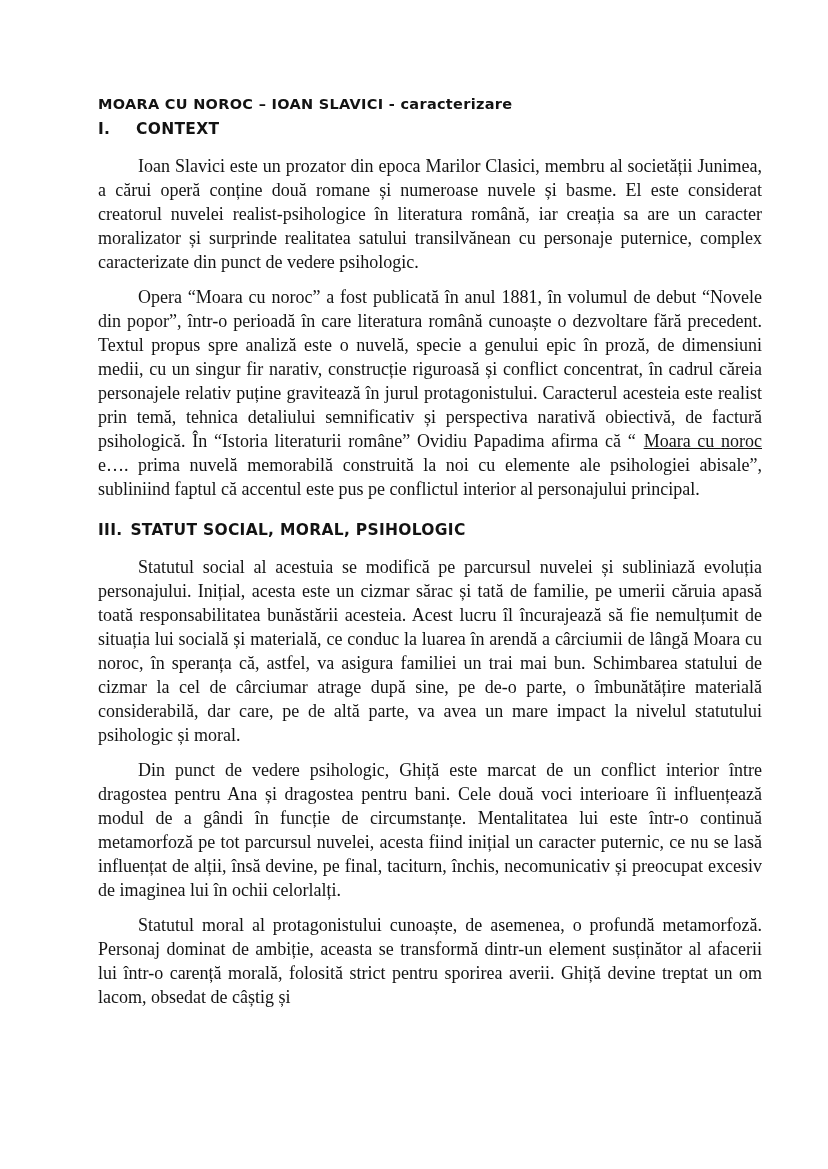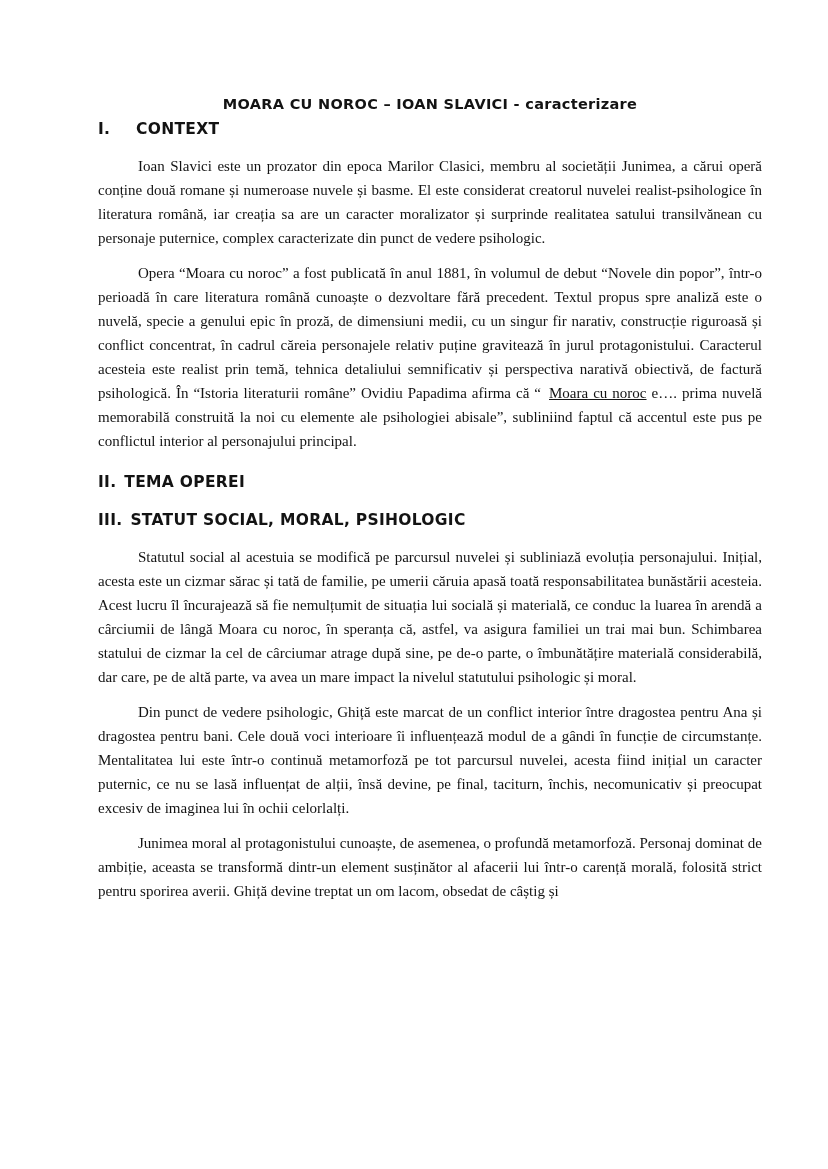--- a/index.html
+++ b/index.html
@@ -12,40 +12,40 @@
     width: 828px;
     height: 1169px;
     box-sizing: border-box;
     background: #ffffff;
     color: #131313;
     padding: 96px 66px 40px 98px;
     overflow: hidden;
     font-family: "Liberation Serif", serif;
   }
   .doc-title {
-    text-align: center;
+    text-align: left;
     font-family: "DejaVu Sans", sans-serif;
     font-weight: 700;
     font-size: 14.5px;
     letter-spacing: 0.3px;
     margin: 0 0 8px 0;
   }
   .heading {
     font-family: "DejaVu Sans", sans-serif;
     font-weight: 700;
     font-size: 15.5px;
     letter-spacing: 0.3px;
     margin: 20px 0 16px 0;
   }
   .heading-1 { margin-top: 2px; }
   .heading .num { display: inline-block; }
   .heading .num-wide { width: 38px; }
   .heading .num-std { margin-right: 8px; }
   p.body {
-    font-size: 15px;
+    font-size: 18px;
     line-height: 24px;
     text-align: justify;
     text-indent: 40px;
     margin: 0 0 11px 0;
   }
   p.tight { margin-bottom: 8px; }
   .b { font-weight: 400; }
   .u { text-decoration: underline; margin-left: 8px; }
 </style>
 </head>
@@ -54,25 +54,24 @@
 <div class="page">
 
   <div class="doc-title">MOARA CU NOROC – IOAN SLAVICI - caracterizare</div>
 
   <div class="heading heading-1"><span class="num num-wide">I.</span><span>CONTEXT</span></div>
 
   <p class="body"><span>Ioan Slavici este un prozator din epoca Marilor Clasici, membru al societății Junimea, a cărui operă conține două romane și numeroase nuvele și basme. El este considerat creatorul nuvelei realist-psihologice în literatura română, iar creația sa are un caracter moralizator și surprinde realitatea satului transilvănean cu personaje puternice, complex caracterizate din punct de vedere psihologic.</span></p>
 
   <p class="body"><span>Opera </span><span class="b">“Moara cu noroc”</span><span> a fost publicată în anul 1881, în volumul de debut “Novele din popor”, într-o perioadă în care literatura română cunoaște o dezvoltare fără precedent. Textul propus spre analiză este o </span><span class="b">nuvelă</span><span>, specie a genului epic în proză, de dimensiuni medii, cu un singur fir narativ, construcție riguroasă și conflict concentrat, în cadrul căreia personajele relativ puține gravitează în jurul protagonistului. Caracterul acesteia este </span><span class="b">realist prin</span><span> temă, tehnica detaliului semnificativ și perspectiva narativă obiectivă, de factură </span><span class="b">psihologică. În</span><span> “Istoria literaturii române” Ovidiu Papadima afirma că “</span><span class="u">Moara cu noroc</span><span> e…. prima nuvelă memorabilă construită la noi cu elemente ale psihologiei abisale”, subliniind faptul că accentul este pus pe conflictul interior al personajului principal.</span></p>
 
-  <div class="heading"><span class="num num-std">II.</span><span>TEMA OPEREI</span></div>
 
 
   <div class="heading"><span class="num num-std">III.</span><span>STATUT SOCIAL, MORAL, PSIHOLOGIC</span></div>
 
 
   <p class="body"><span class="b">Statutul social</span><span> al acestuia se modifică pe parcursul nuvelei și subliniază evoluția personajului. Inițial, acesta este un cizmar sărac și tată de familie, pe umerii căruia apasă toată responsabilitatea bunăstării acesteia. Acest lucru îl încurajează să fie nemulțumit de situația lui socială și materială, ce conduc la luarea în arendă a cârciumii de lângă Moara cu noroc, în speranța că, astfel, va asigura familiei un trai mai bun. Schimbarea statului de cizmar la cel de cârciumar atrage după sine, pe de-o parte, o îmbunătățire materială considerabilă, dar care, pe de altă parte, va avea un mare impact la nivelul statutului psihologic și moral.</span></p>
 
   <p class="body"><span class="b">Din punct de vedere psihologic</span><span>, Ghiță este marcat de un conflict interior între dragostea pentru Ana și dragostea pentru bani. Cele două voci interioare îi influențează modul de a gândi în funcție de circumstanțe. Mentalitatea lui este într-o continuă metamorfoză pe tot parcursul nuvelei, acesta fiind inițial un caracter puternic, ce nu se lasă influențat de alții, însă devine, pe final, taciturn, închis, necomunicativ și preocupat excesiv de imaginea lui în ochii celorlalți.</span></p>
 
-  <p class="body"><span class="b">Junimea moral</span><span> al protagonistului cunoaște, de asemenea, o profundă metamorfoză. Personaj dominat de ambiție, aceasta se transformă dintr-un element susținător al afacerii lui într-o carență morală, folosită strict pentru sporirea averii. Ghiță devine treptat un om lacom, obsedat de câștig și</span></p>
+  <p class="body"><span class="b">Statutul moral</span><span> al protagonistului cunoaște, de asemenea, o profundă metamorfoză. Personaj dominat de ambiție, aceasta se transformă dintr-un element susținător al afacerii lui într-o carență morală, folosită strict pentru sporirea averii. Ghiță devine treptat un om lacom, obsedat de câștig și</span></p>
 
 </div>
 
 </body></html>

